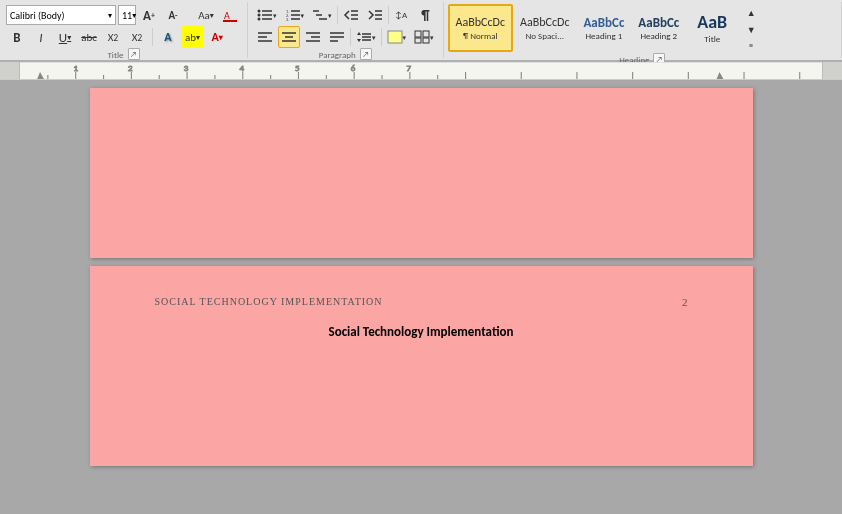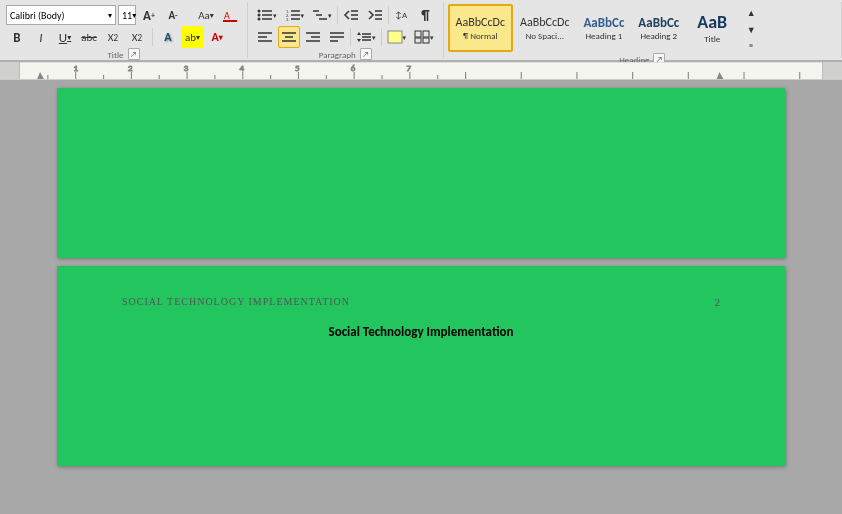--- a/index.html
+++ b/index.html
@@ -154,22 +154,22 @@
       background: #a8a8a8;
       overflow: hidden;
       padding: 8px 0;
       display: flex;
       flex-direction: column;
       align-items: center;
       gap: 8px;
     }
 
     .page {
-      width: 728px;
-      background: #22c55e;
+      width: 663px;
+      background: #fca5a5;
       box-shadow: 1px 1px 4px rgba(0,0,0,0.3);
       flex-shrink: 0;
     }
 
     .page-blank {
       height: 170px;
     }
 
     .page-content {
       min-height: 200px;

